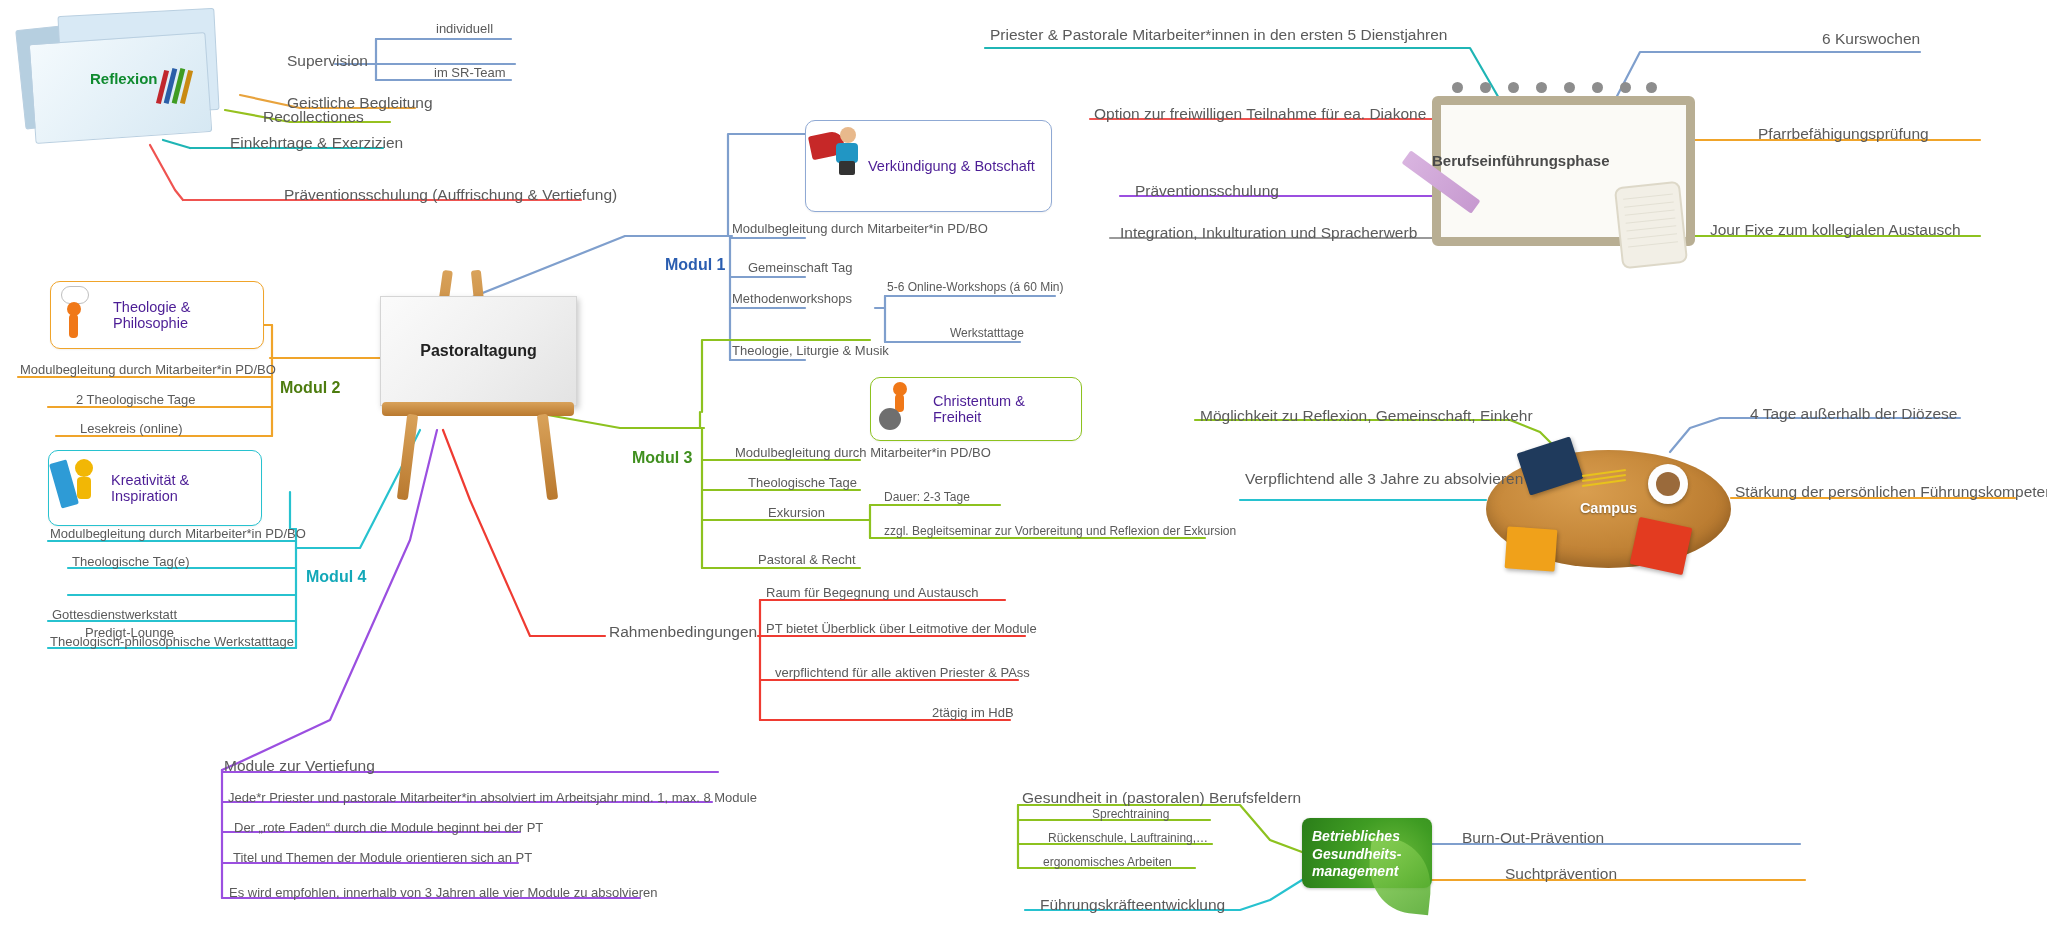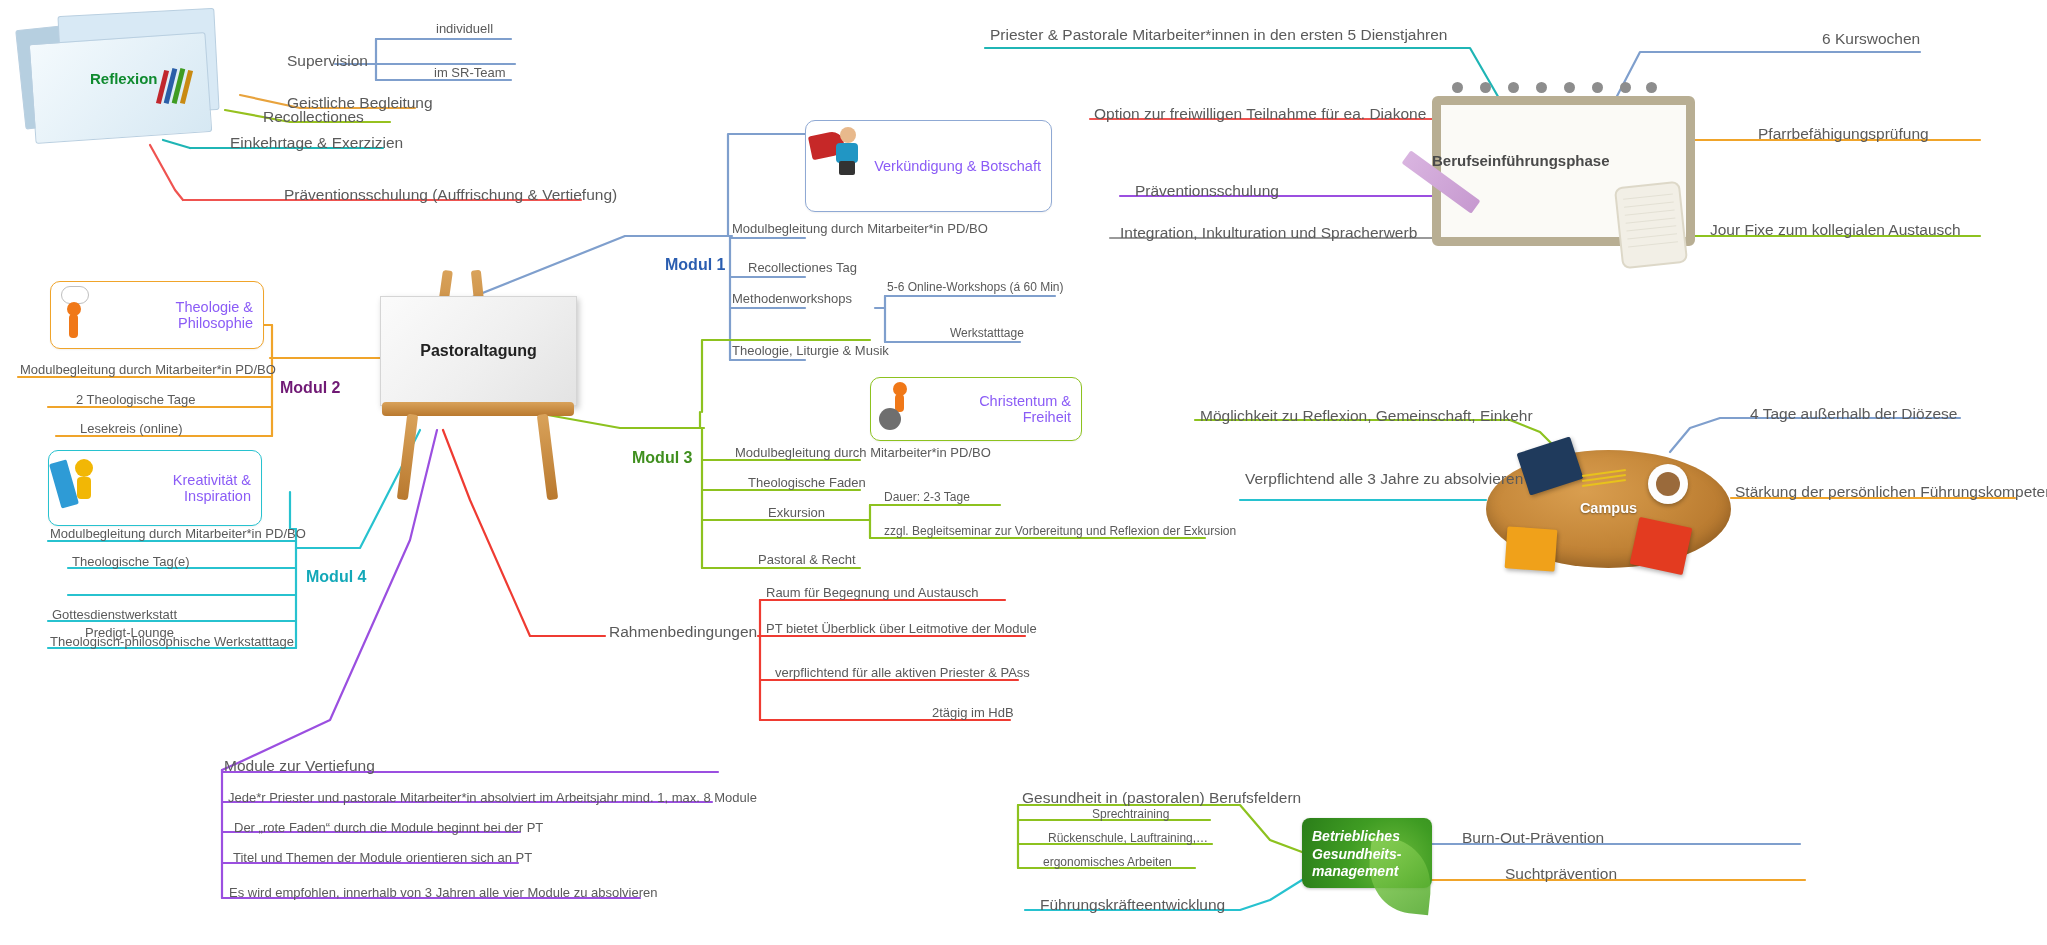--- a/index.html
+++ b/index.html
@@ -17,21 +17,21 @@
     color:#5a5a5a;
     white-space:nowrap;
     line-height:1.1;
   }
   .node.t15{font-size:15.5px;}
   .node.t13{font-size:13px;}
   .node.t12{font-size:12px;}
 
   .mod-label{font-size:16px;font-weight:700;margin-top:34px;}
   .mod1{color:#2a5db0;}
-  .mod2{color:#701a75;}
+  .mod2{color:#4d7c0f;}
   .mod3{color:#3f8f1e;}
   .mod4{color:#13a8b8;}
 
   
   #easel{position:absolute;left:380px;top:270px;width:260px;height:240px;}
   .easel-leg{position:absolute;background:linear-gradient(180deg,#d9a25a,#b9792f);border-radius:3px;}
   .canvasboard{
     position:absolute;left:0;top:26px;width:195px;height:108px;
     background:linear-gradient(135deg,#fbfbfb 0%,#efefef 55%,#e3e3e3 100%);
     border:1px solid #d5d5d5;
@@ -39,21 +39,21 @@
     display:flex;align-items:center;justify-content:center;
   }
   .canvasboard span{font-weight:bold;font-size:16px;color:#222;}
 
   
   .imgnode{
     position:absolute;border-radius:10px;background:#fff;
     display:flex;align-items:center;
     box-shadow:0 1px 2px rgba(0,0,0,.06);
   }
-  .imgnode .ilbl{flex:1;text-align:right;font-size:14.5px;color:#8b5cf6;padding-right:10px;}
+  .imgnode .ilbl{flex:1;text-align:left;font-size:14.5px;color:#4c1d95;padding-right:10px;}
   .imgnode .thumb{width:62px;height:100%;position:relative;flex:0 0 62px;}
 
   
   #reflexion{position:absolute;left:20px;top:12px;width:235px;height:130px;}
   .rcard{position:absolute;border:1px solid #b9cfe0;border-radius:3px;}
   #reflexion .label{
     position:absolute;left:70px;top:58px;font-weight:bold;color:#0f8a2f;font-size:15px;z-index:8;
   }
 
   
@@ -296,21 +296,21 @@
     <div class="thumb">
       <div class="fig megaphone"></div>
         <div class="fig mhead"></div>
       <div class="fig mbody"></div>
         <div class="fig mlegs"></div>
     </div>
     <div class="ilbl">Verkündigung &amp; Botschaft</div>
   </div>
 
   <div class="node t13" style="left:732px;top:222px;">Modulbegleitung durch Mitarbeiter*in PD/BO</div>
-  <div class="node t13" style="left:748px;top:261px;">Recollectiones Tag</div>
+  <div class="node t13" style="left:748px;top:261px;">Gemeinschaft Tag</div>
   <div class="node t13" style="left:732px;top:292px;">Methodenworkshops</div>
   <div class="node t12" style="left:887px;top:281px;">5-6 Online-Workshops (á 60 Min)</div>
   <div class="node t12" style="left:950px;top:327px;">Werkstatttage</div>
   <div class="node t13" style="left:732px;top:344px;">Theologie, Liturgie &amp; Musik</div>
 
   <div class="node mod-label mod2" style="left:280px;top:345px;">Modul 2</div>
 
   <div class="imgnode" style="left:50px;top:281px;width:212px;height:66px;border:1.6px solid #f0a42a;">
     <div class="thumb">
       <div class="fig bubble"></div>
@@ -329,21 +329,21 @@
   <div class="imgnode" style="left:870px;top:377px;width:210px;height:62px;border:1.6px solid #8dc21f;">
     <div class="thumb">
       <div class="fig orangeman" style="left:22px;top:4px;"></div>
       <div class="fig orangebody" style="left:24px;top:16px;height:18px;"></div>
       <div class="fig ball" style="left:8px;top:30px;width:22px;height:22px;"></div>
     </div>
     <div class="ilbl">Christentum &amp; Freiheit</div>
   </div>
 
   <div class="node t13" style="left:735px;top:446px;">Modulbegleitung durch Mitarbeiter*in PD/BO</div>
-  <div class="node t13" style="left:748px;top:476px;">Theologische Faden</div>
+  <div class="node t13" style="left:748px;top:476px;">Theologische Tage</div>
   <div class="node t13" style="left:768px;top:506px;">Exkursion</div>
   <div class="node t12" style="left:884px;top:491px;">Dauer: 2-3 Tage</div>
   <div class="node t12" style="left:884px;top:525px;">zzgl. Begleitseminar zur Vorbereitung und Reflexion der Exkursion</div>
   <div class="node t13" style="left:758px;top:553px;">Pastoral &amp; Recht</div>
 
   <div class="node mod-label mod4" style="left:306px;top:534px;">Modul 4</div>
 
   <div class="imgnode" style="left:48px;top:450px;width:212px;height:74px;border:1.6px solid #27c2cf;">
     <div class="thumb">
       <div class="fig pencilbig"></div>

